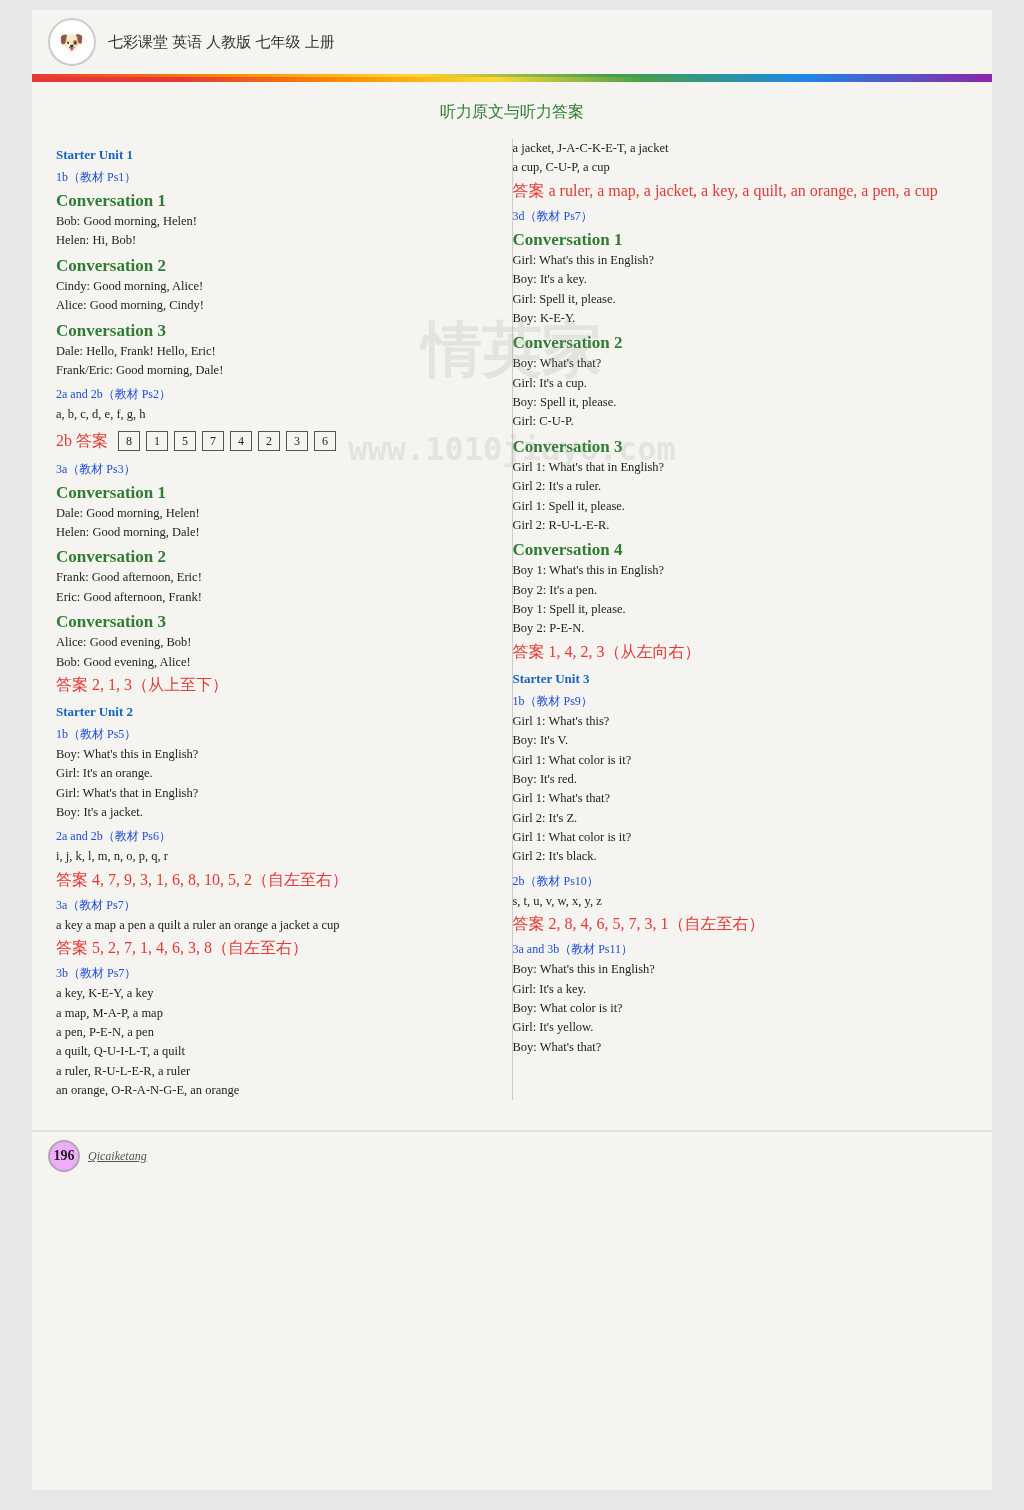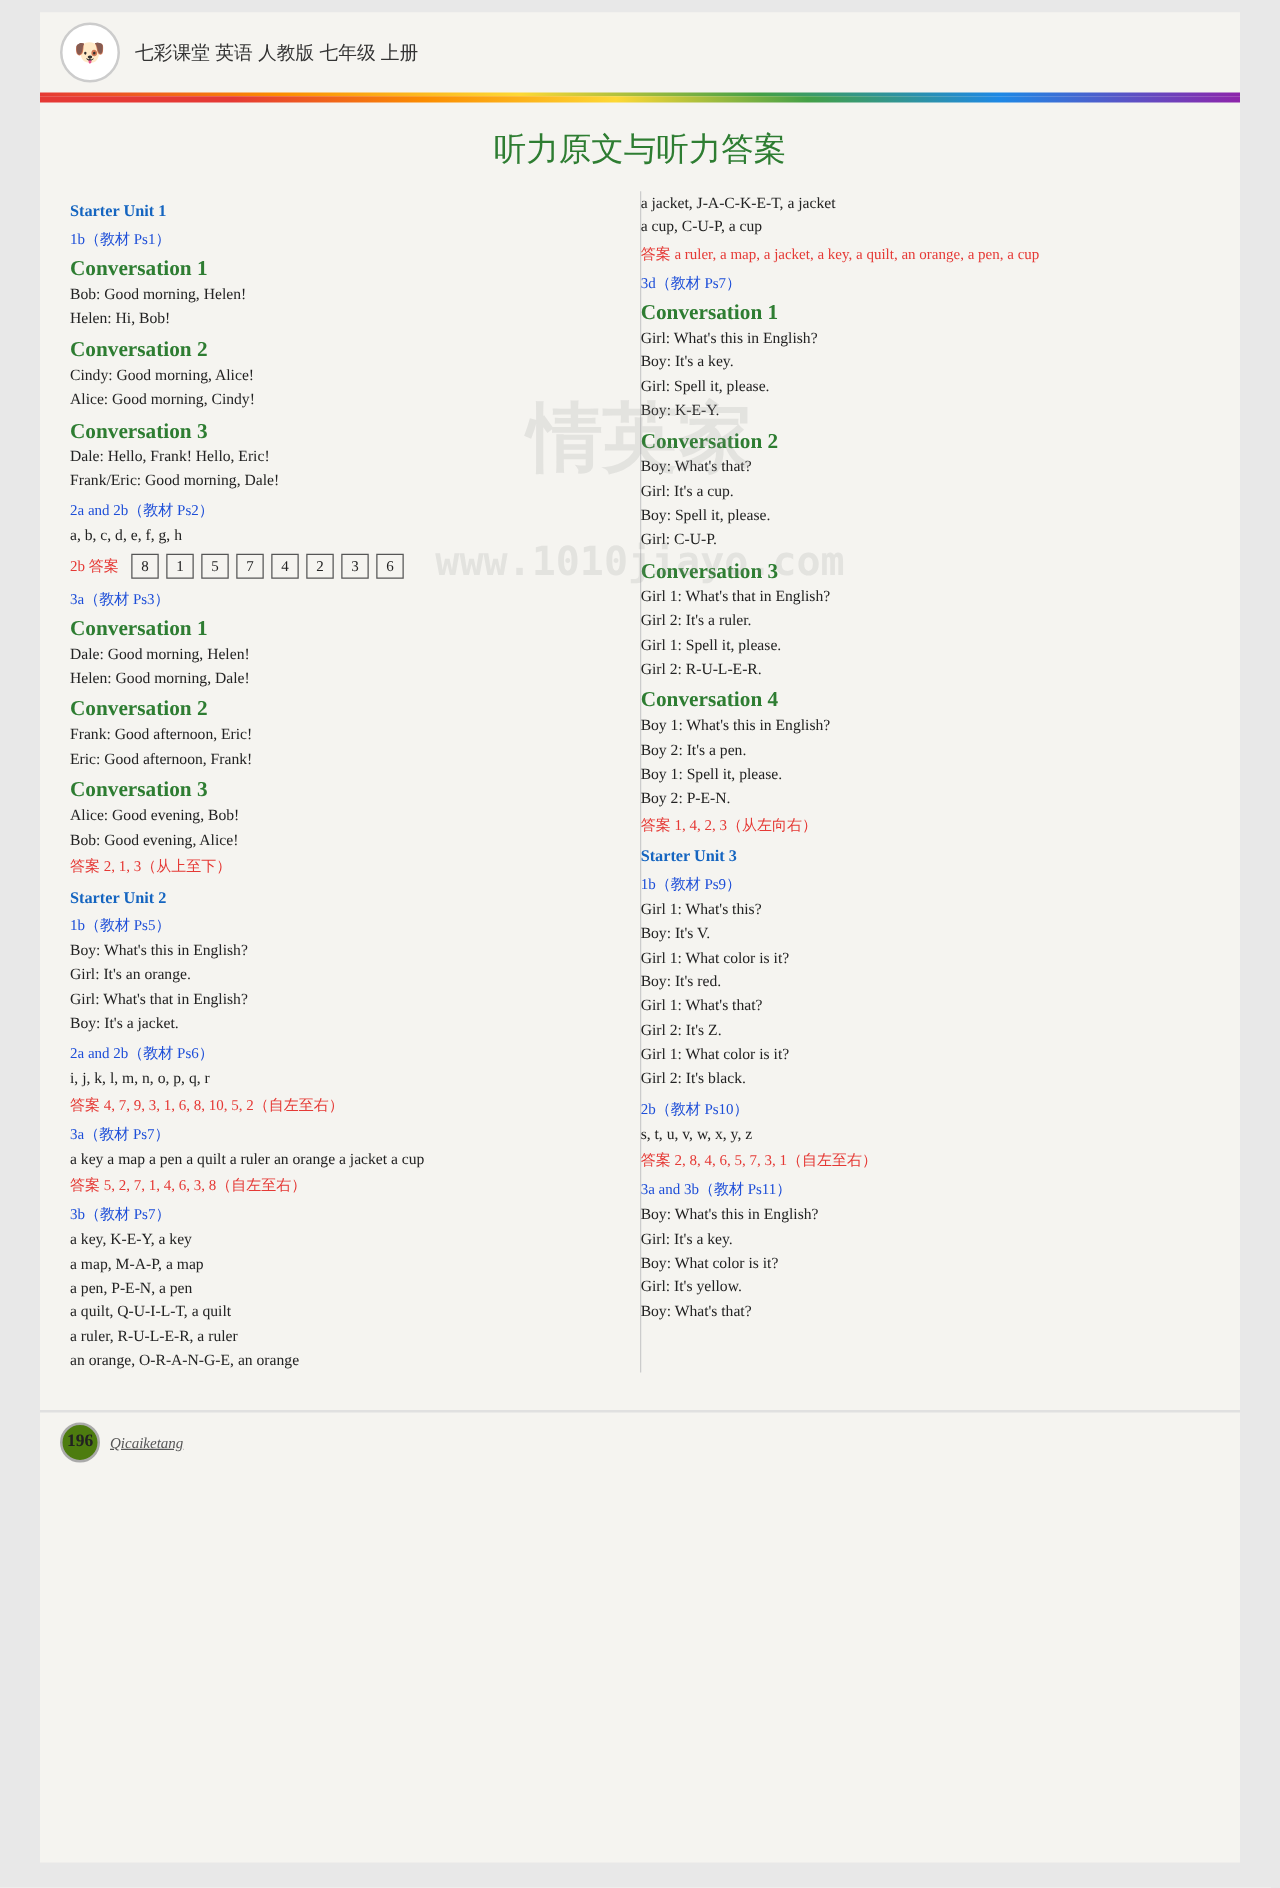--- a/index.html
+++ b/index.html
@@ -46,21 +46,21 @@
     }
     
     .rainbow-bar {
       height: 5px;
       background: linear-gradient(to right, #e53935 16%, #fb8c00 32%, #fdd835 48%, #43a047 64%, #1e88e5 80%, #8e24aa 100%);
       margin-bottom: 0;
     }
     
     .page-title {
       text-align: center;
-      font-size: 26px;
+      font-size: 16px;
       font-family: "SimHei", "黑体", sans-serif;
       color: #2e7d32;
       padding: 20px 0 16px;
     }
     
     .content {
       display: flex;
       padding: 0 24px 20px;
     }
     .col {
@@ -83,21 +83,21 @@
     }
     .conv-header {
       color: #2e7d32;
       font-size: 17px;
       font-weight: bold;
       margin-top: 5px;
       margin-bottom: 1px;
     }
     .answer-line {
       color: #e53935;
-      font-size: 12px;
+      font-size: 16px;
       margin: 3px 0;
     }
     .normal-line {
       font-size: 12.5px;
       color: #222;
       line-height: 1.55;
     }
     .answer-boxes {
       display: flex;
       gap: 6px;
@@ -118,21 +118,21 @@
       display: flex;
       align-items: center;
       padding: 8px 16px;
       border-top: 2px solid #e0e0e0;
       margin-top: 10px;
     }
     .footer-circle {
       width: 32px;
       height: 32px;
       border-radius: 50%;
-      background: #4d7c0f;
+      background: #f0abfc;
       border: 2px solid #aaa;
       display: flex; align-items: center; justify-content: center;
       font-size: 14px;
       font-weight: bold;
       margin-right: 8px;
     }
     .footer-text {
       font-size: 12px;
       color: #555;
       font-style: italic;

